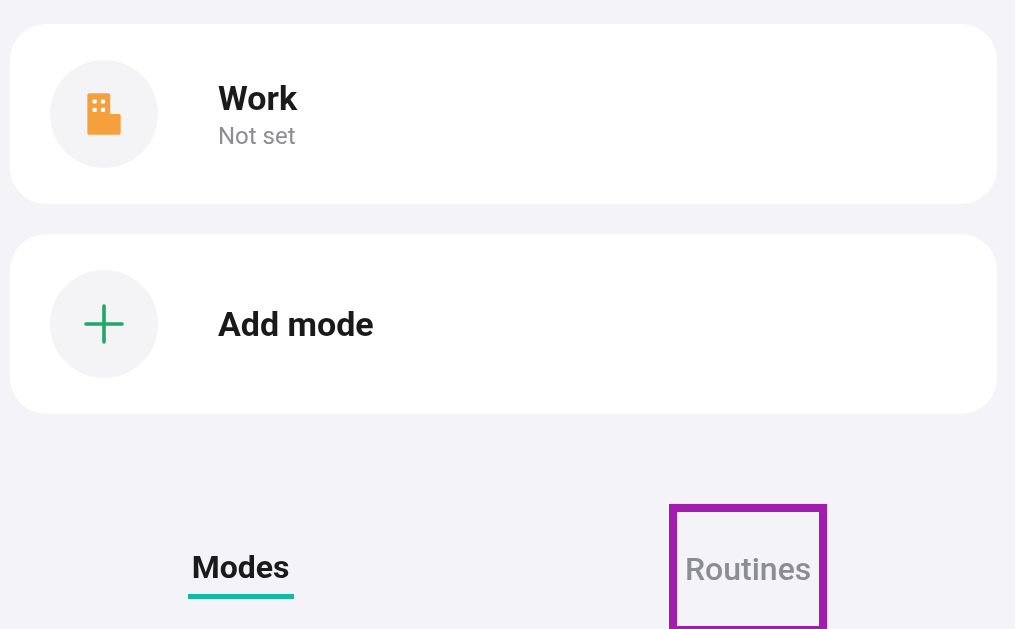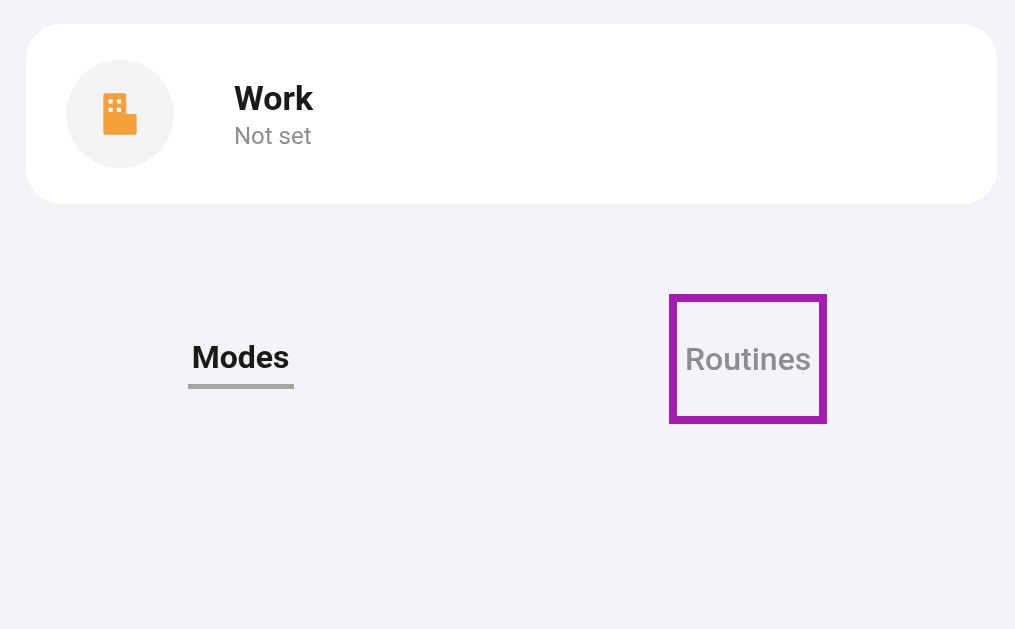--- a/index.html
+++ b/index.html
@@ -10,21 +10,21 @@
     
     body {
       font-family: -apple-system, BlinkMacSystemFont, 'Segoe UI', Roboto, Helvetica, Arial, sans-serif;
       background-color: #f4f3f8;
       width: 1015px;
       height: 629px;
       overflow: hidden;
     }
     
     .container {
-      padding: 24px 18px 0 26px;
+      padding: 24px 18px 0 10px;
     }
     
     .card {
       background-color: #ffffff;
       border-radius: 36px;
       padding: 36px 40px;
       margin-bottom: 30px;
       display: flex;
       align-items: center;
       gap: 60px;
@@ -87,21 +87,21 @@
     .tab {
       font-size: 32px;
       font-weight: 600;
       padding: 8px 4px;
       cursor: pointer;
     }
     
     .tab-active {
       color: #1a1a1a;
       font-weight: 700;
-      border-bottom: 5px solid #a3a3a3;
+      border-bottom: 5px solid #14b8a6;
     }
     
     .tab-inactive {
       color: #8c8d91;
       font-weight: 500;
     }
     
     .highlight-box {
       border: 8px solid #a21caf;
       padding: 30px 4px;
@@ -121,20 +121,31 @@
         <rect x="6.5" y="9" width="2" height="2" fill="#ffffff" rx="0.5"></rect>
         <rect x="10.5" y="9" width="2" height="2" fill="#ffffff" rx="0.5"></rect>
       </svg>
     </div>
     <div class="card-content">
       <div class="card-title">Work</div>
       <div class="card-subtitle">Not set</div>
     </div>
   </div>
 
+  <div class="card">
+    <div class="icon-circle">
+      <svg class="plus-icon" viewBox="0 0 24 24" fill="none">
+        <line x1="12" y1="3" x2="12" y2="21" stroke="#1fa865" stroke-width="1.8" stroke-linecap="round"></line>
+        <line x1="3" y1="12" x2="21" y2="12" stroke="#1fa865" stroke-width="1.8" stroke-linecap="round"></line>
+      </svg>
+    </div>
+    <div class="card-content">
+      <div class="add-mode-title">Add mode</div>
+    </div>
+  </div>
 </div>
 
 <div class="tabs">
   <div class="tab tab-active">Modes</div>
   <div class="highlight-box">
     <div class="tab tab-inactive">Routines</div>
   </div>
 </div>
 
 </body></html>

